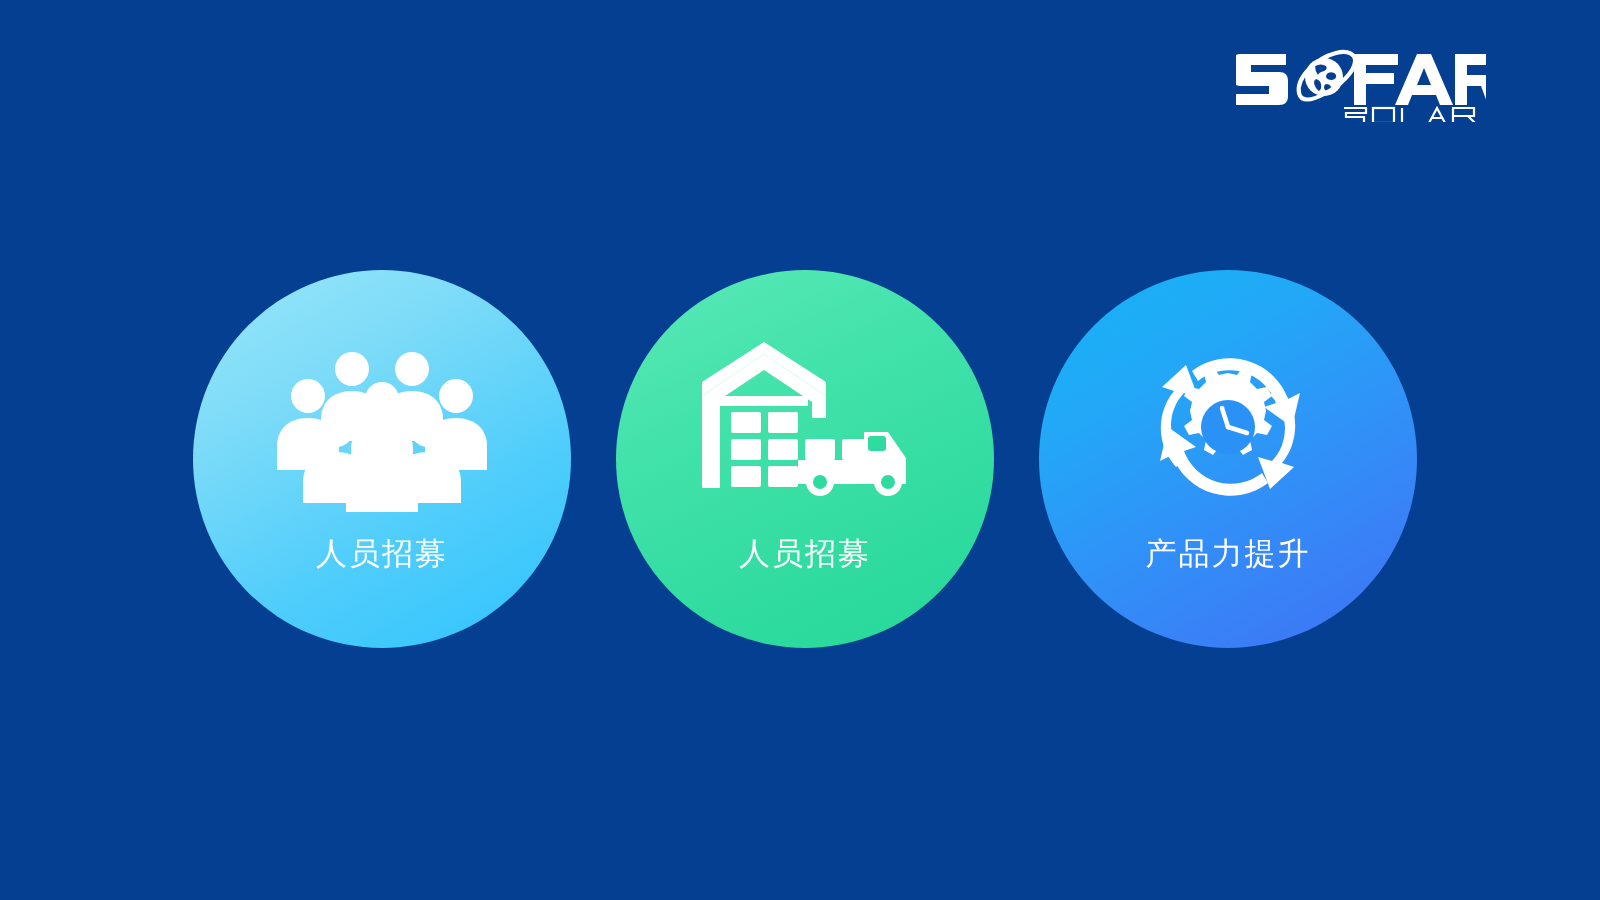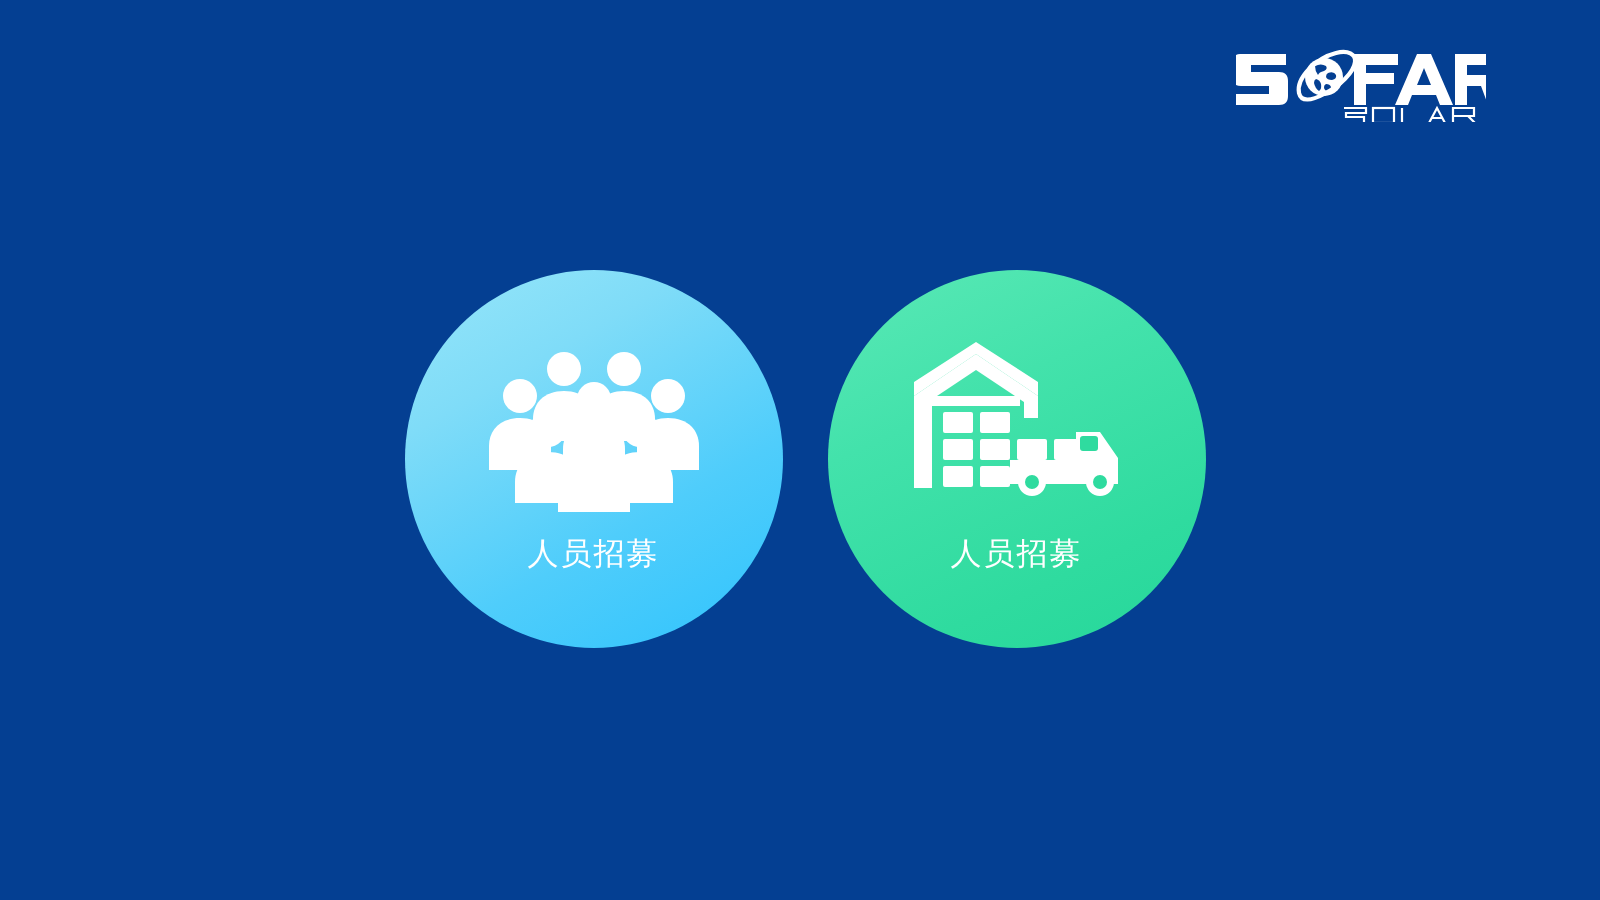--- a/index.html
+++ b/index.html
@@ -192,15 +192,44 @@
             <circle cx="122" cy="126" r="14"></circle>
             <circle cx="190" cy="126" r="14"></circle>
             <circle cx="122" cy="126" r="7" fill="#2fdb9f"></circle>
             <circle cx="190" cy="126" r="7" fill="#2fdb9f"></circle>
           </g>
         </svg>
       </div>
       <div class="feature-label">人员招募</div>
     </div>
 
+    <div class="feature-circle c3">
+      <div class="feature-icon">
+        <svg width="176" height="168" viewBox="0 0 176 168" xmlns="http://www.w3.org/2000/svg" fill="#ffffff">
+
+          <g>
+
+            <path d="M52 28 A 62 62 0 0 1 148 56 L160 50 L152 84 L124 64 L136 60 A 50 50 0 0 0 58 38 Z"></path>
+
+            <path d="M128 140 A 62 62 0 0 1 32 112 L20 118 L28 84 L56 104 L44 108 A 50 50 0 0 0 122 130 Z"></path>
+
+            <path d="M36 124 A 58 58 0 0 1 34 48 L22 44 L46 22 L58 54 L44 50 A 46 46 0 0 0 46 116 Z"></path>
+
+            <path d="M140 44 A 58 58 0 0 1 142 120 L154 124 L130 146 L118 114 L132 118 A 46 46 0 0 0 130 52 Z"></path>
+          </g>
+
+          <g>
+            <path d="M88 30
+                     l9 2 l6 -8 l9 5 l-2 10 l7 7 l10 -2 l5 9 l-8 6 l2 9 l-2 9 l8 6 l-5 9 l-10 -2 l-7 7 l2 10 l-9 5 l-6 -8 l-9 2 l-9 -2 l-6 8 l-9 -5 l2 -10 l-7 -7 l-10 2 l-5 -9 l8 -6 l-2 -9 l2 -9 l-8 -6 l5 -9 l10 2 l7 -7 l-2 -10 l9 -5 l6 8 z"></path>
+          </g>
+
+          <circle cx="88" cy="84" r="27" fill="#2a91f6"></circle>
+          <g stroke="#ffffff" stroke-width="4.5" stroke-linecap="round" fill="none">
+            <path d="M88 84 L82 65"></path>
+            <path d="M88 84 L107 90"></path>
+          </g>
+        </svg>
+      </div>
+      <div class="feature-label">产品力提升</div>
+    </div>
 
   </div>
 </div>
 
 </body></html>

